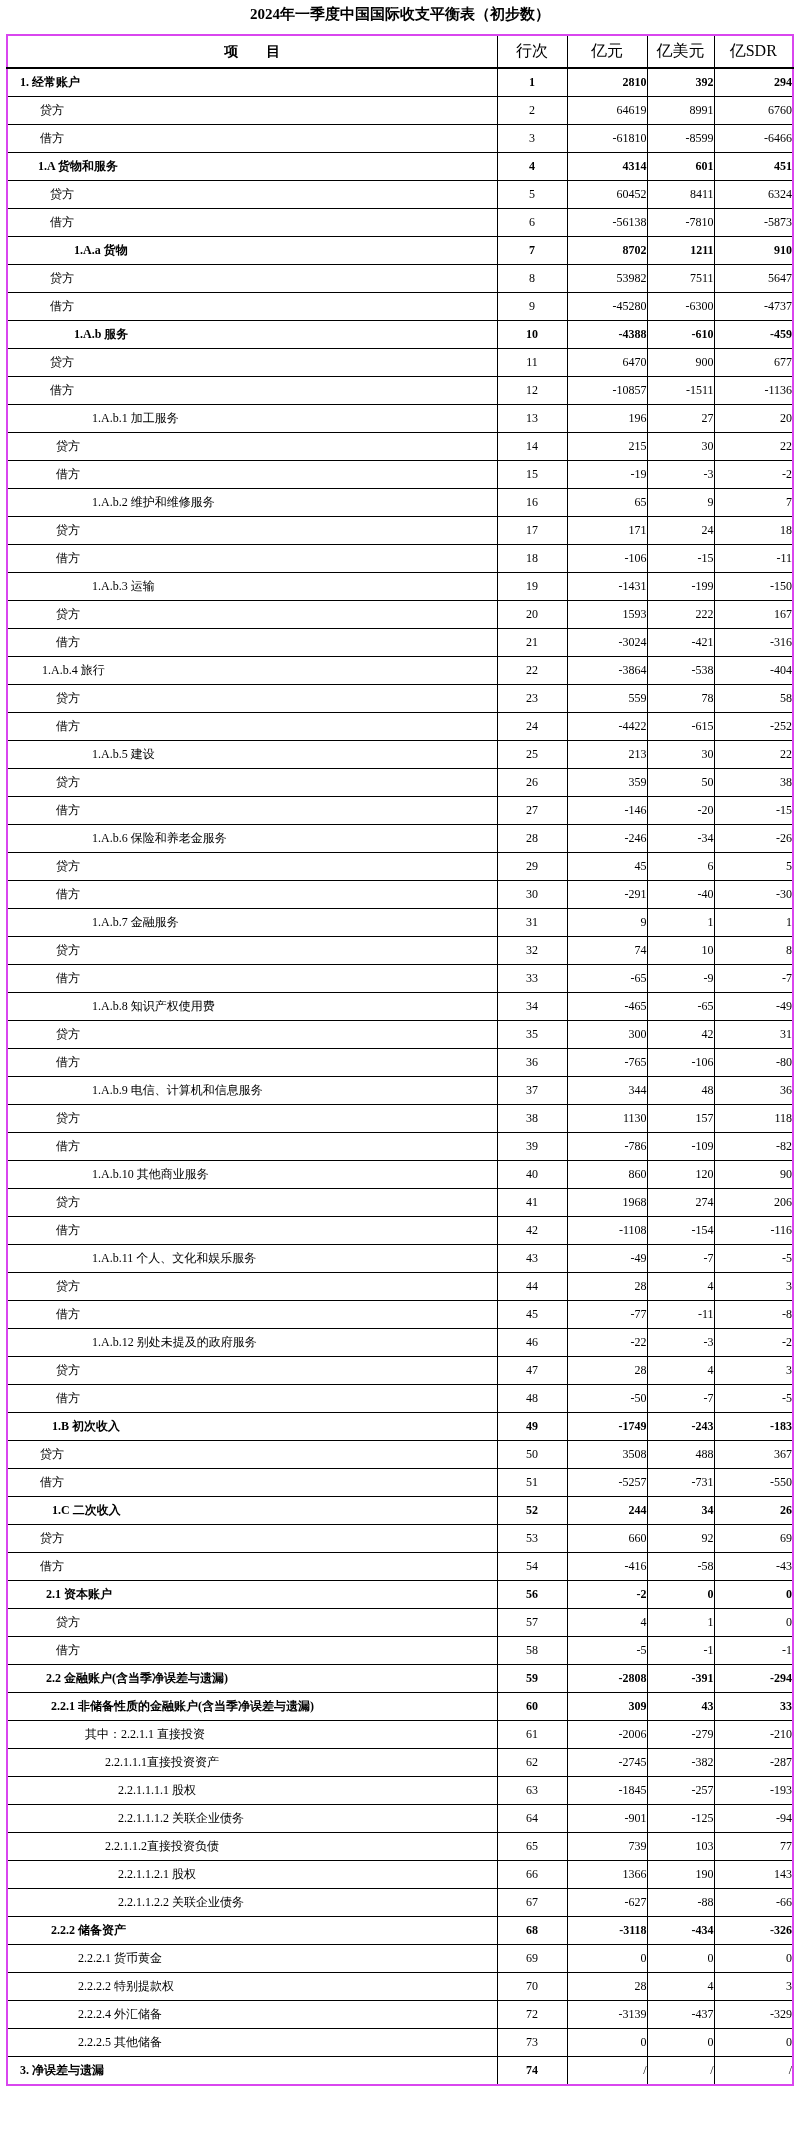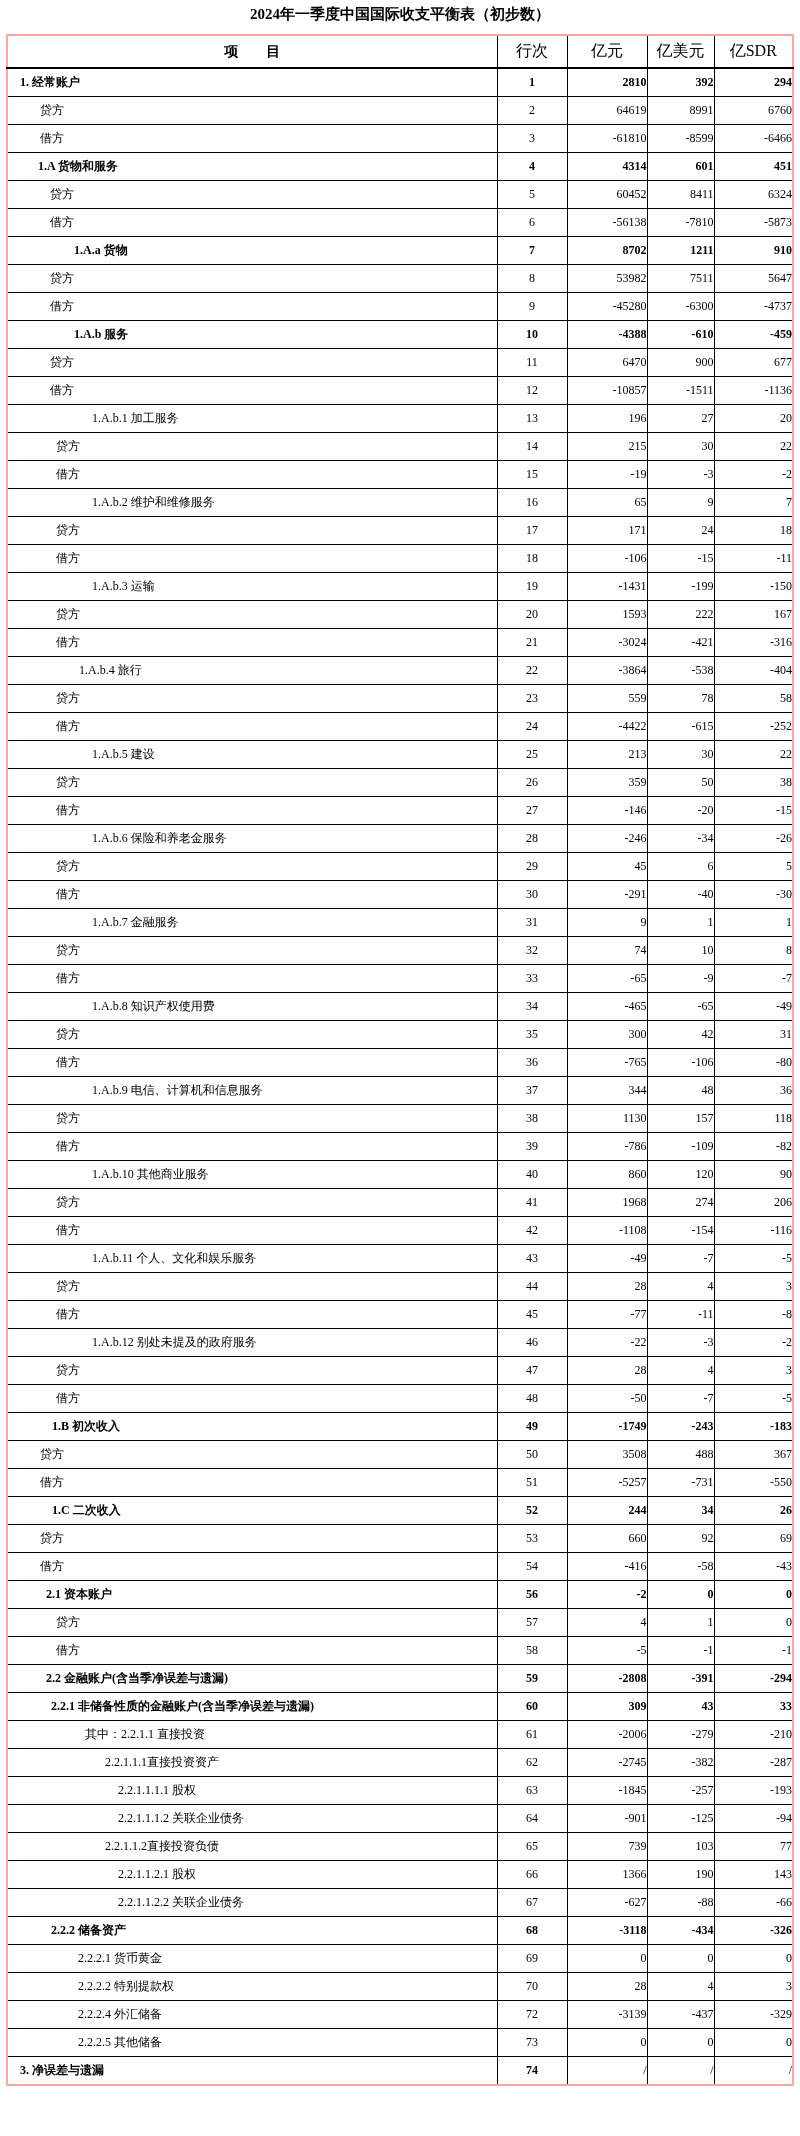--- a/index.html
+++ b/index.html
@@ -16,21 +16,21 @@
     font-size:15px;
     height:34px;
     line-height:29px;
     overflow:hidden;
   }
   table.bop{
     border-collapse:collapse;
     table-layout:fixed;
     width:786px;
     margin:0 auto;
-    border:2px solid #fca5a5;
+    border:2px solid #d946ef;
   }
   table.bop th, table.bop td{
     border:1px solid #000;
     overflow:hidden;
     white-space:nowrap;
     padding:0;
   }
   table.bop thead th{
     height:31px;
     font-size:16px;
@@ -218,21 +218,21 @@
           <td class="num">167</td>
         </tr>
         <tr>
           <td class="item" style="padding-left: 48px;">借方</td>
           <td class="line">21</td>
           <td class="num">-3024</td>
           <td class="num">-421</td>
           <td class="num">-316</td>
         </tr>
         <tr>
-          <td class="item" style="padding-left: 71px; margin-top: 24px;">1.A.b.4 旅行</td>
+          <td class="item" style="padding-left: 34px; margin-top: 24px;">1.A.b.4 旅行</td>
           <td class="line">22</td>
           <td class="num">-3864</td>
           <td class="num">-538</td>
           <td class="num">-404</td>
         </tr>
         <tr>
           <td class="item" style="padding-left: 48px;">贷方</td>
           <td class="line">23</td>
           <td class="num">559</td>
           <td class="num">78</td>

